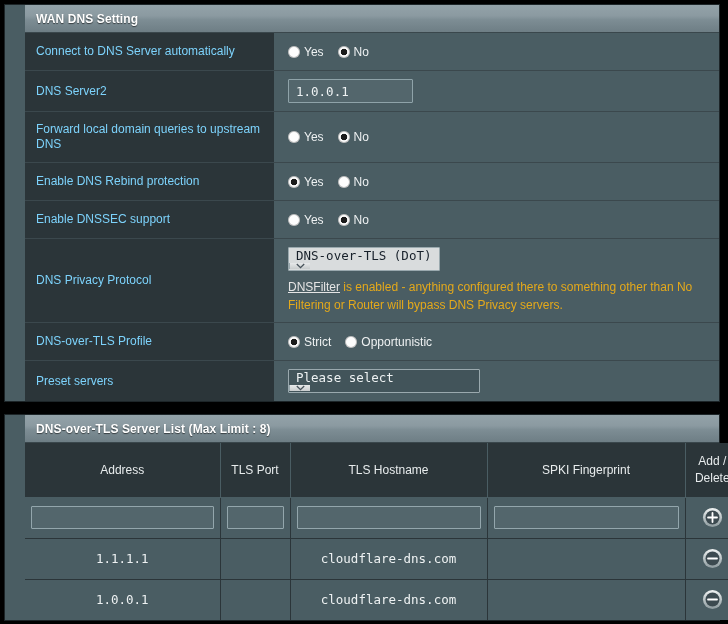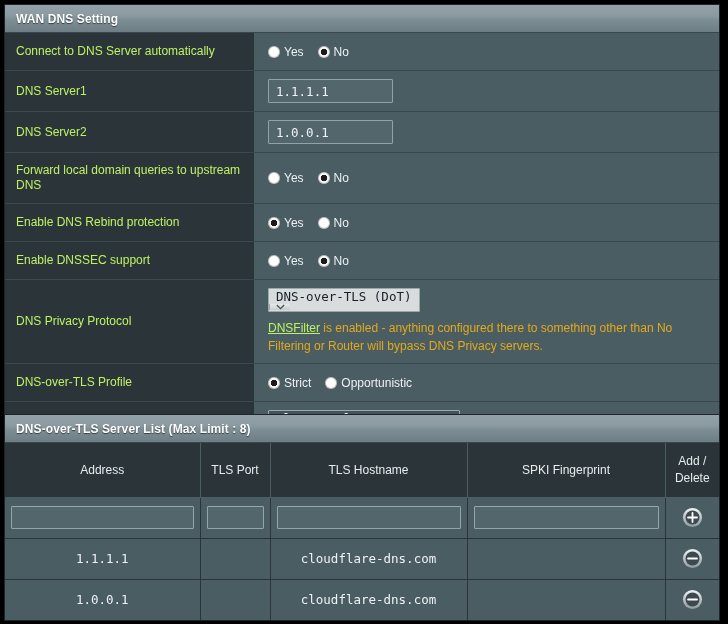--- a/index.html
+++ b/index.html
@@ -22,20 +22,21 @@
   }
 
   
   .panel {
     position: absolute;
     left: 4px;
     width: 716px;
     background: #4a5d63;
     border: 1px solid #1d2528;
     box-sizing: border-box;
+    padding-left: 20px;
   }
   .panel-header {
     height: 28px;
     background: linear-gradient(to bottom, #93a2a8 0%, #8b9aa1 40%, #7d8d94 55%, #6e7e85 100%);
     border-bottom: 1px solid #3a474c;
     display: flex;
     align-items: center;
     padding-left: 11px;
     box-sizing: border-box;
   }
@@ -52,21 +53,21 @@
     display: flex;
     border-bottom: 1px solid #3b484d;
     min-height: 37px;
     background: #4a5d63;
   }
   .srow:last-child { border-bottom: none; }
   .srow-label {
     width: 250px;
     min-width: 250px;
     background: #2b3539;
-    color: #bef264;
+    color: #7dd3fc;
     font-size: 12px;
     line-height: 15px;
     padding: 10px 10px 10px 11px;
     box-sizing: border-box;
     border-right: 1px solid #4a5d63;
     display: flex;
     align-items: center;
   }
   .srow-value {
     flex: 1;
@@ -160,21 +161,21 @@
 
   
   .warn {
     color: #e4a91b;
     font-size: 12px;
     line-height: 18px;
     margin-top: 7px;
     max-width: 452px;
   }
   .warn-link {
-    color: #bef264;
+    color: #e5e5e5;
     text-decoration: underline;
     cursor: pointer;
   }
 
   
   .tbl {
     width: 100%;
     border-collapse: collapse;
     table-layout: fixed;
   }
@@ -250,26 +251,20 @@
             <span class="radio-label">Yes</span>
           </span>
           <span class="radio-opt checked">
             <span class="radio-dot"></span>
             <span class="radio-label">No</span>
           </span>
         </div>
       </div>
     </div>
 
-    <div class="srow">
-      <div class="srow-label">DNS Server1</div>
-      <div class="srow-value">
-        <input class="txt-input" type="text" value="1.1.1.1" style="">
-      </div>
-    </div>
 
     <div class="srow">
       <div class="srow-label">DNS Server2</div>
       <div class="srow-value">
         <input class="txt-input" type="text" value="1.0.0.1" style="">
       </div>
     </div>
 
     <div class="srow">
       <div class="srow-label">Forward local domain queries to upstream DNS</div>

